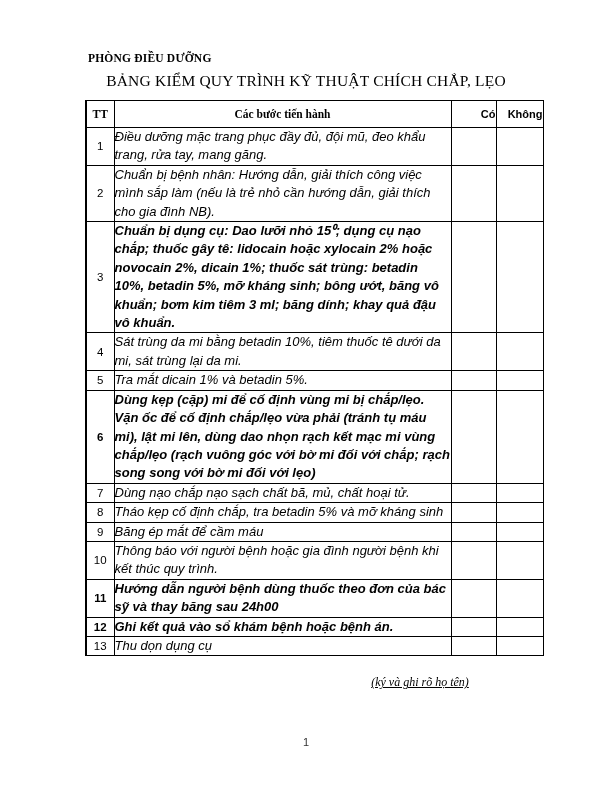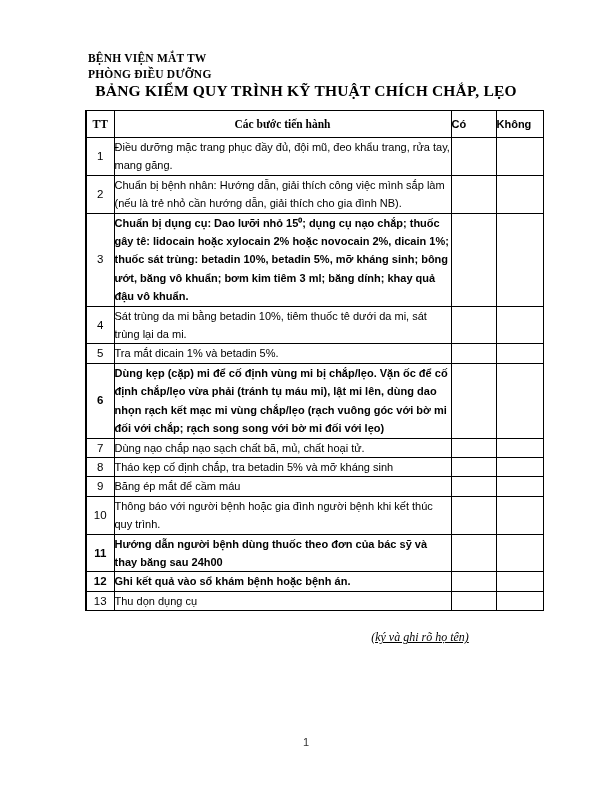--- a/index.html
+++ b/index.html
@@ -9,22 +9,22 @@
     -webkit-font-smoothing:antialiased;
   }
   .page{position:relative;width:612px;height:792px;overflow:hidden;}
 
   .org-block{padding-top:50px;margin-left:88px;}
   .org-line{
     font-family:"Liberation Serif",serif;font-weight:700;
     font-size:11.5px;line-height:16px;letter-spacing:.2px;
   }
   .doc-title{
-    text-align:center;
-    font-family:"Liberation Serif",serif;font-weight:700;
+    margin-top:6px;text-align:center;
+    font-family:"Liberation Serif",serif;font-weight:400;
     font-size:15.5px;letter-spacing:.2px;
   }
 
   table.checklist{
     border-collapse:collapse;table-layout:fixed;
     width:457px;margin:10px 0 4px 85px;
   }
   table.checklist th,table.checklist td{
     border:1px solid #000;padding:0;vertical-align:middle;
   }
@@ -35,28 +35,28 @@
   col.c-step{width:337px;}
   col.c-yes{width:45px;}
   col.c-no{width:47px;}
 
   th.h-tt,th.h-step{
     font-family:"Liberation Serif",serif;font-weight:700;
     font-size:11.5px;height:26px;text-align:center;
   }
   th.h-yes,th.h-no{
     font-family:"Liberation Sans",sans-serif;font-weight:700;
-    font-size:11px;height:26px;text-align:left;
+    font-size:11px;height:26px;text-align:right;
   }
 
   td.tt{
     text-align:center;font-size:11.5px;line-height:18.4px;
   }
   td.step{
-    font-size:11px;line-height:18.4px;padding:0 5px;
+    font-size:13px;line-height:18.4px;padding:0 5px;font-style:italic;
   }
   tr.bold-step td.step{font-weight:700;}
   tr.bold-tt td.tt{font-weight:700;}
 
   .sign-block{
     width:260px;margin:18px 0 0 290px;text-align:center;
     font-family:"Liberation Serif",serif;font-size:12px;line-height:16.5px;
   }
   .date-line{font-style:italic;white-space:pre;}
   .assessor-title{font-weight:700;}
@@ -66,21 +66,20 @@
     position:absolute;left:0;right:0;top:736px;text-align:center;
     font-family:"Liberation Sans",sans-serif;font-size:11px;color:#333;
   }
 </style>
 </head>
 <body>
 
 <div class="page">
 
   <div class="org-block">
-    <div class="org-line">BỆNH VIỆN MẮT TW</div>
     <div class="org-line">PHÒNG ĐIỀU DƯỠNG</div>
   </div>
 
   <div class="doc-title">BẢNG KIỂM QUY TRÌNH KỸ THUẬT CHÍCH CHẮP, LẸO</div>
 
   <table class="checklist">
     <colgroup>
       <col class="c-tt">
         <col class="c-step">
         <col class="c-yes">

